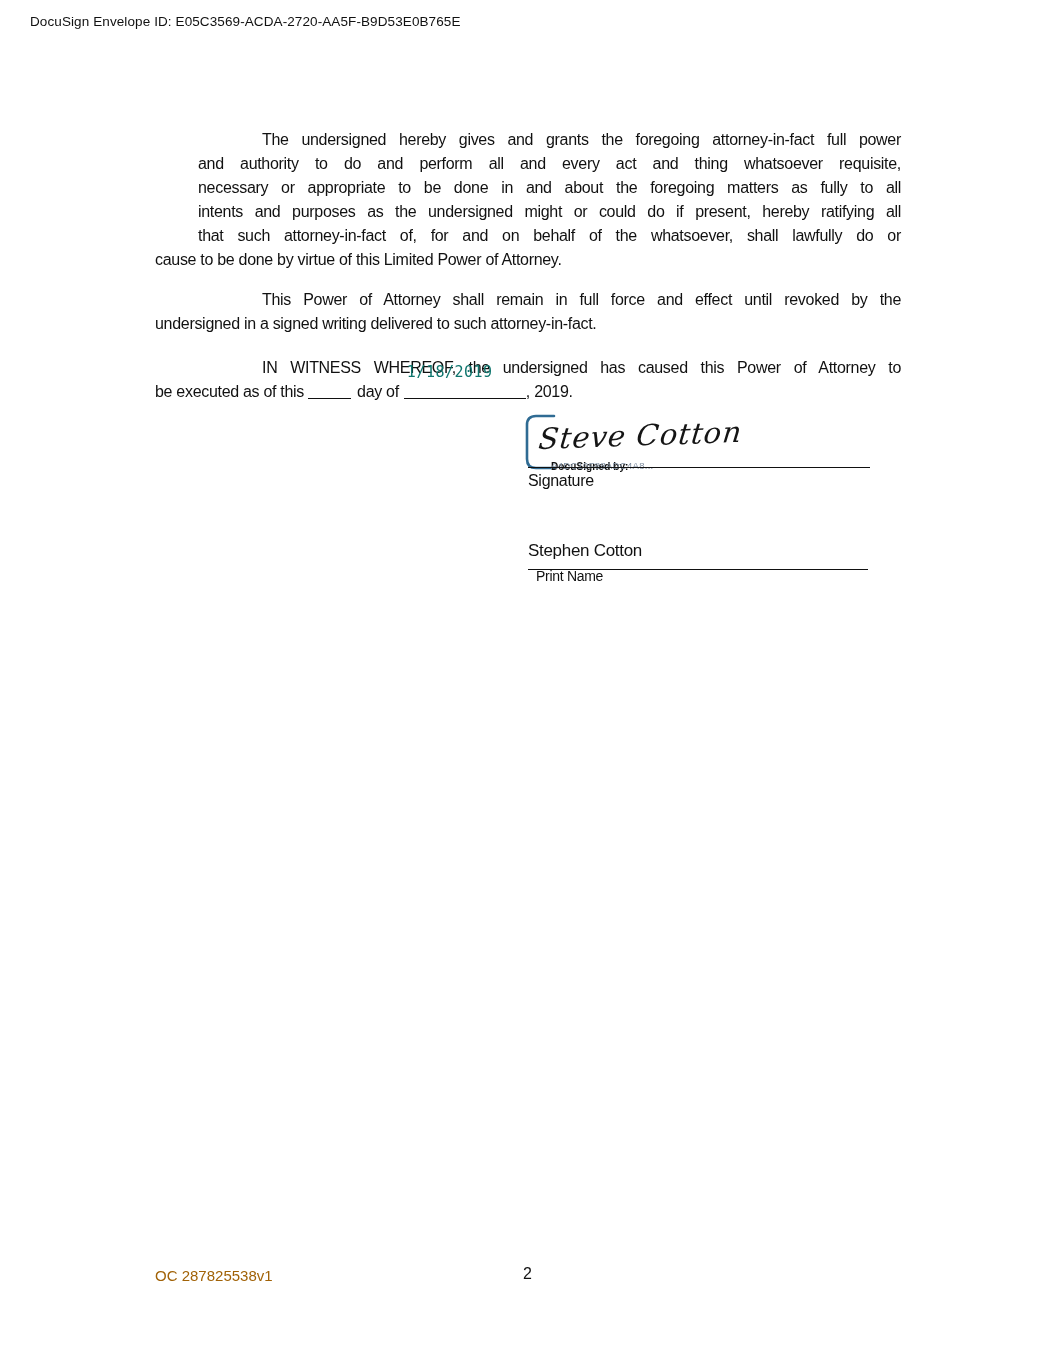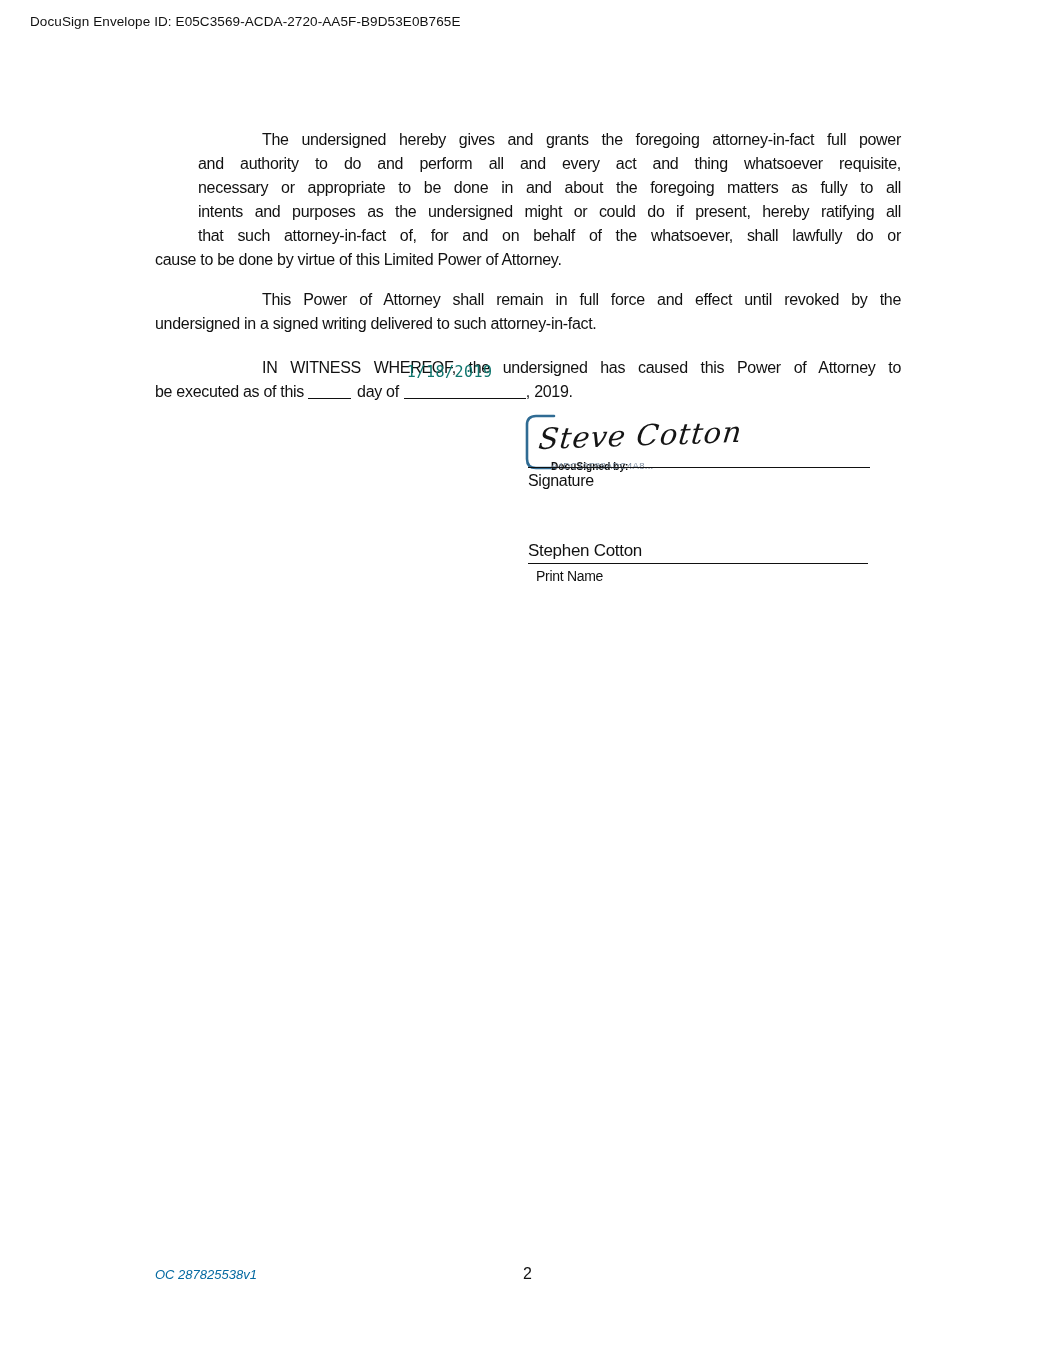--- a/index.html
+++ b/index.html
@@ -116,38 +116,37 @@
     top: 66px;
     font-size: 16px;
     letter-spacing: -0.3px;
   }
   .print-name-line {
     position: absolute;
     left: 4px;
     top: 135px;
     width: 340px;
     border-bottom: 1.6px solid #111111;
-    padding-bottom: 2px;
+    padding-bottom: 8px;
     font-size: 17px;
     letter-spacing: -0.3px;
   }
   .print-name-label {
     position: absolute;
     left: 12px;
     top: 162px;
     font-size: 14px;
     letter-spacing: -0.3px;
   }
   .footer-doc-number {
     position: absolute;
     left: 155px;
     top: 1267px;
-    font-size: 13px;
-    color: #0369a1;
-    font-style: italic;
+    font-size: 15px;
+    color: #a16207;
   }
   .footer-page-number {
     position: absolute;
     left: 0;
     top: 1265px;
     width: 100%;
     text-align: center;
     font-size: 16px;
     color: #111111;
   }

